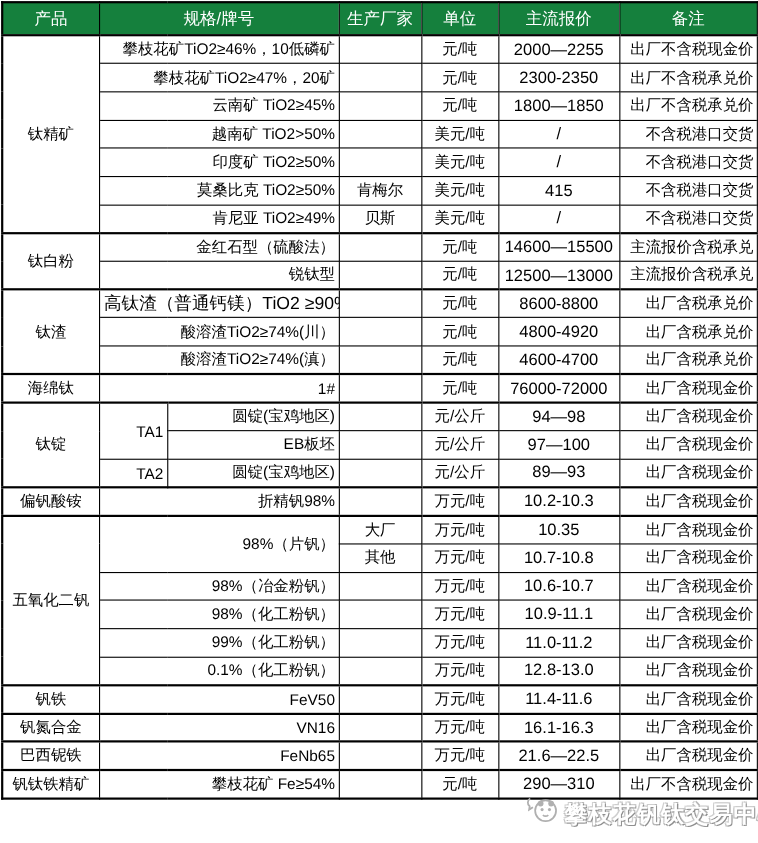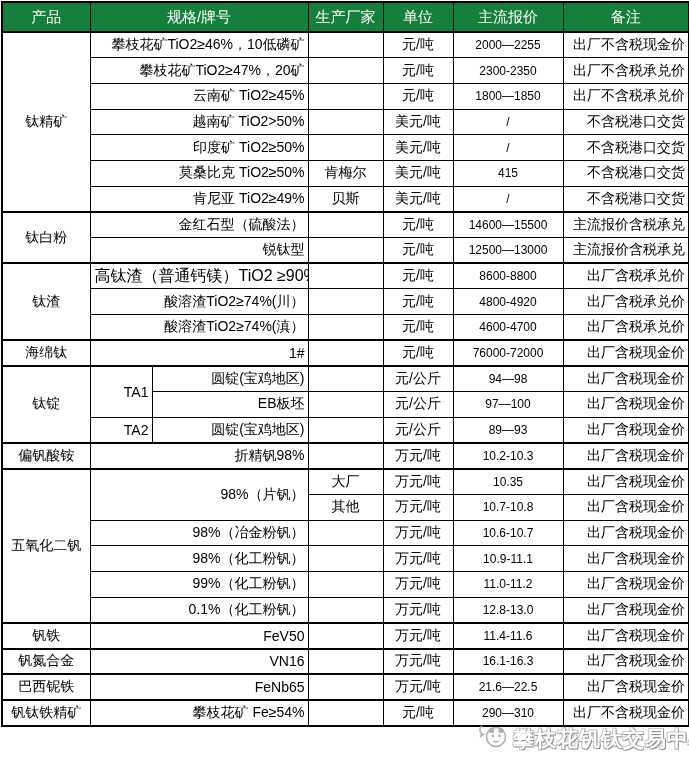--- a/index.html
+++ b/index.html
@@ -20,21 +20,21 @@
   thead th {
     background:#15803d; color:#ffffff;
     font-size:15px; font-weight:normal;
     height:28px; text-align:center;
     border-bottom:2px solid #000;
   }
   tbody tr { height:25.7px; }
   tbody tr.gs > td { border-top:2px solid #000; }
   td.c { text-align:center; }
   td.l { text-align:right; padding-left:4px; }
-  td.price { text-align:center; font-size:12px; }
+  td.price { text-align:center; font-size:15px; }
   td.sm { font-size:16px;margin-left:16px; }
   .watermark {
     position:absolute; left:478px; top:724px;
     display:flex; align-items:center; gap:3px;
   }
   .wm-text {
     font-size:21px; font-weight:bold; letter-spacing:1px;
     color:#ffffff;
     text-shadow:1px 1px 0 #8f8f8f, -1px -1px 0 #cfcfcf,
                 1px -1px 0 #b8b8b8, -1px 1px 0 #b8b8b8;

